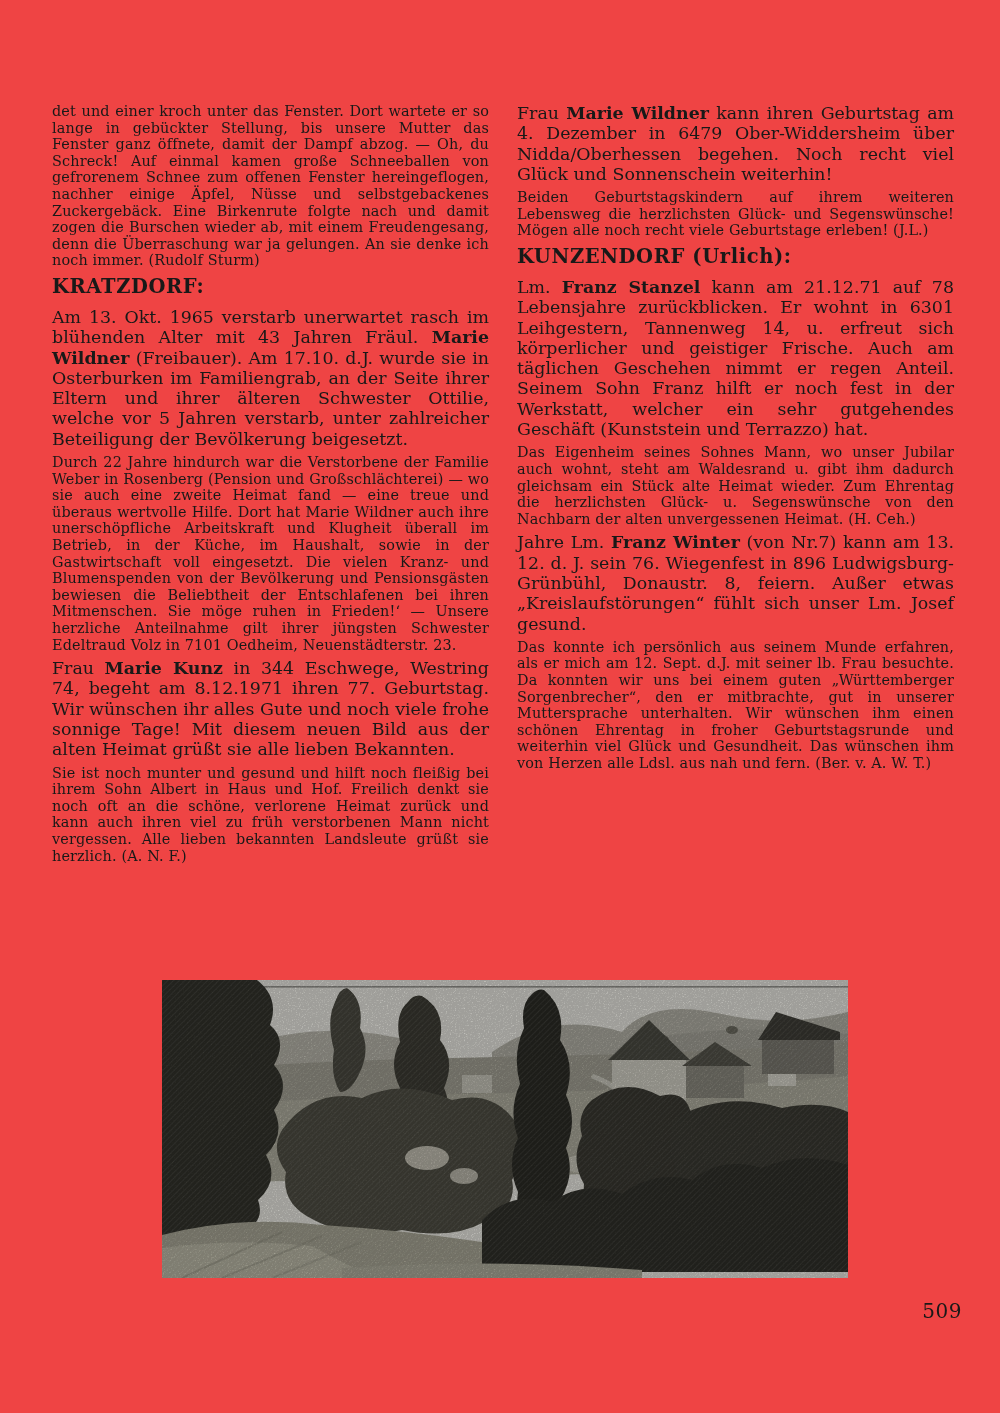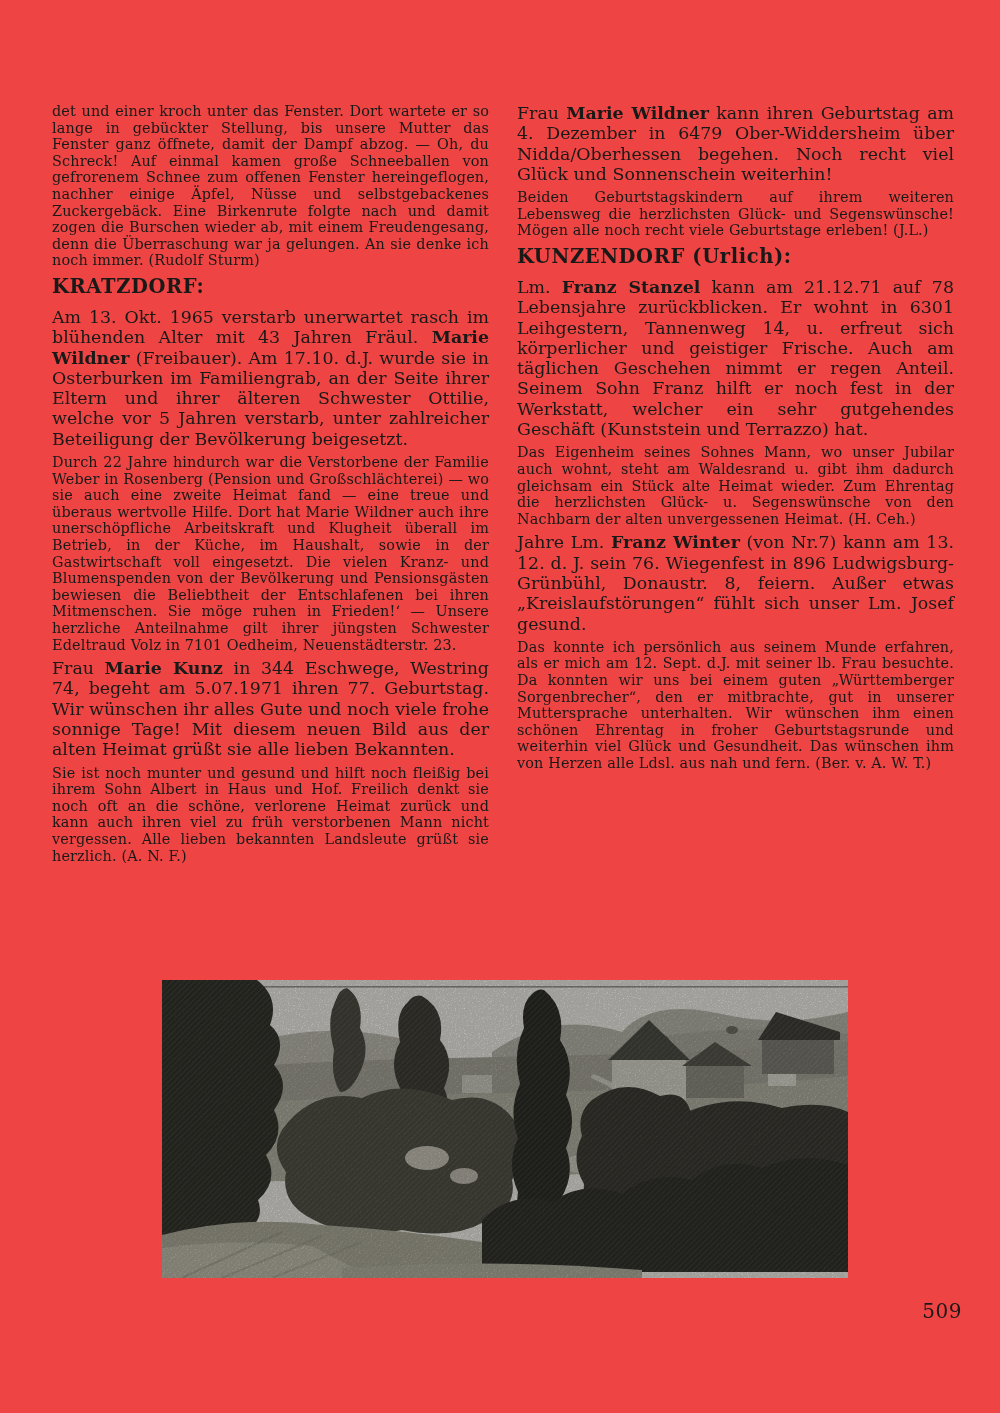--- a/index.html
+++ b/index.html
@@ -26,21 +26,21 @@
 </head>
 <body>
 
 <div class="page">
 
   <div class="col col-left">
       <p class="para small"><span>det und einer kroch unter das Fenster. Dort wartete er so lange in gebückter Stellung, bis unsere Mutter das Fenster ganz öffnete, damit der Dampf abzog. — Oh, du Schreck! Auf einmal kamen große Schneeballen von gefrorenem Schnee zum offenen Fenster hereingeflogen, nachher einige Äpfel, Nüsse und selbstgebackenes Zuckergebäck. Eine Birkenrute folgte nach und damit zogen die Burschen wieder ab, mit einem Freudengesang, denn die Überraschung war ja gelungen. An sie denke ich noch immer. (Rudolf Sturm)</span></p>
       <h2 class="para heading"><span class="b">KRATZDORF:</span></h2>
       <p class="para large"><span>Am 13. Okt. 1965 verstarb unerwartet rasch im blühenden Alter mit 43 Jahren Fräul. </span><span class="b">Marie Wildner</span><span> (Freibauer). Am 17.10. d.J. wurde sie in Osterburken im Familiengrab, an der Seite ihrer Eltern und ihrer älteren Schwester Ottilie, welche vor 5 Jahren verstarb, unter zahlreicher Beteiligung der Bevölkerung beigesetzt.</span></p>
       <p class="para small"><span>Durch 22 Jahre hindurch war die Verstorbene der Familie Weber in Rosenberg (Pension und Großschlächterei) — wo sie auch eine zweite Heimat fand — eine treue und überaus wertvolle Hilfe. Dort hat Marie Wildner auch ihre unerschöpfliche Arbeitskraft und Klugheit überall im Betrieb, in der Küche, im Haushalt, sowie in der Gastwirtschaft voll eingesetzt. Die vielen Kranz- und Blumenspenden von der Bevölkerung und Pensionsgästen bewiesen die Beliebtheit der Entschlafenen bei ihren Mitmenschen. Sie möge ruhen in Frieden!‘ — Unsere herzliche Anteilnahme gilt ihrer jüngsten Schwester Edeltraud Volz in 7101 Oedheim, Neuenstädterstr. 23.</span></p>
-      <p class="para large"><span>Frau </span><span class="b">Marie Kunz</span><span> in 344 Eschwege, Westring 74, begeht am 5.07.1971 ihren 77. Geburtstag. Wir wünschen ihr alles Gute und noch viele frohe sonnige Tage! Mit diesem neuen Bild aus der alten Heimat grüßt sie alle lieben Bekannten.</span></p>
+      <p class="para large"><span>Frau </span><span class="b">Marie Kunz</span><span> in 344 Eschwege, Westring 74, begeht am 8.12.1971 ihren 77. Geburtstag. Wir wünschen ihr alles Gute und noch viele frohe sonnige Tage! Mit diesem neuen Bild aus der alten Heimat grüßt sie alle lieben Bekannten.</span></p>
       <p class="para small"><span>Sie ist noch munter und gesund und hilft noch fleißig bei ihrem Sohn Albert in Haus und Hof. Freilich denkt sie noch oft an die schöne, verlorene Heimat zurück und kann auch ihren viel zu früh verstorbenen Mann nicht vergessen. Alle lieben bekannten Landsleute grüßt sie herzlich. (A. N. F.)</span></p>
     </div>
 
   <div class="col col-right">
       <p class="para large"><span>Frau </span><span class="b">Marie Wildner</span><span> kann ihren Geburtstag am 4. Dezember in 6479 Ober-Widdersheim über Nidda/Oberhessen begehen. Noch recht viel Glück und Sonnenschein weiterhin!</span></p>
       <p class="para small"><span>Beiden Geburtstagskindern auf ihrem weiteren Lebensweg die herzlichsten Glück- und Segenswünsche! Mögen alle noch recht viele Geburtstage erleben! (J.L.)</span></p>
       <h2 class="para heading"><span class="b">KUNZENDORF (Urlich):</span></h2>
       <p class="para large"><span>Lm. </span><span class="b">Franz Stanzel</span><span> kann am 21.12.71 auf 78 Lebensjahre zurückblicken. Er wohnt in 6301 Leihgestern, Tannenweg 14, u. erfreut sich körperlicher und geistiger Frische. Auch am täglichen Geschehen nimmt er regen Anteil. Seinem Sohn Franz hilft er noch fest in der Werkstatt, welcher ein sehr gutgehendes Geschäft (Kunststein und Terrazzo) hat.</span></p>
       <p class="para small"><span>Das Eigenheim seines Sohnes Mann, wo unser Jubilar auch wohnt, steht am Waldesrand u. gibt ihm dadurch gleichsam ein Stück alte Heimat wieder. Zum Ehrentag die herzlichsten Glück- u. Segenswünsche von den Nachbarn der alten unvergessenen Heimat. (H. Ceh.)</span></p>
       <p class="para large"><span>Jahre Lm. </span><span class="b">Franz Winter</span><span> (von Nr.7) kann am 13. 12. d. J. sein 76. Wiegenfest in 896 Ludwigsburg-Grünbühl, Donaustr. 8, feiern. Außer etwas „Kreislaufstörungen“ fühlt sich unser Lm. Josef gesund.</span></p>

